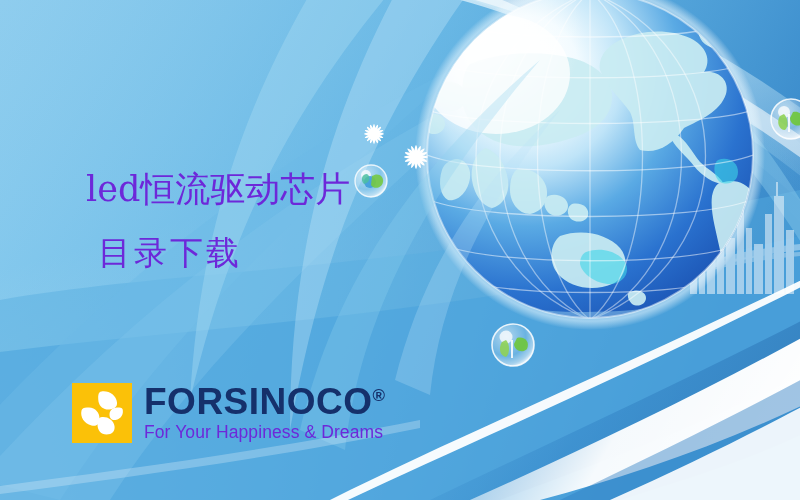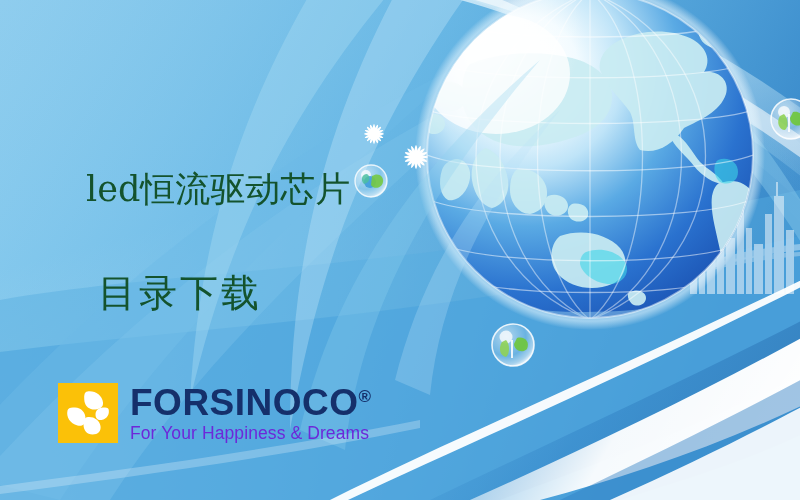--- a/index.html
+++ b/index.html
@@ -11,34 +11,34 @@
   #stage{position:relative;width:800px;height:500px;overflow:hidden;}
   #bg-svg{position:absolute;left:0;top:0;width:800px;height:500px;}
 
   
   .headline{
     position:absolute;left:0;top:0;width:800px;height:500px;
     pointer-events:none;
   }
   .head-line{
     position:absolute;
-    color:#14532d;
+    color:#6d28d9;
     font-family:"DejaVu Serif","Liberation Serif",serif;
     font-weight:400;
     white-space:nowrap;
     line-height:1;
     pointer-events:auto;
   }
   #head-line-1{left:86px;top:172px;font-size:35px;letter-spacing:0px;}
-  #head-line-2{left:98px;top:236px;font-size:38px;letter-spacing:3px;margin-top:38px;}
+  #head-line-2{left:98px;top:236px;font-size:33px;letter-spacing:3px;}
 
   
   #logo{
-    position:absolute;left:58px;top:383px;
-    display:flex;align-items:center;
+    position:absolute;left:72px;top:383px;
+    display:flex;align-items:flex-start;
   }
   #logo-mark{
     width:60px;height:60px;flex:0 0 60px;
     background:#fbc108;
     position:relative;
   }
   #logo-mark svg{display:block;}
   #logo-text{
     margin-left:12px;display:flex;flex-direction:column;
     justify-content:flex-start;

